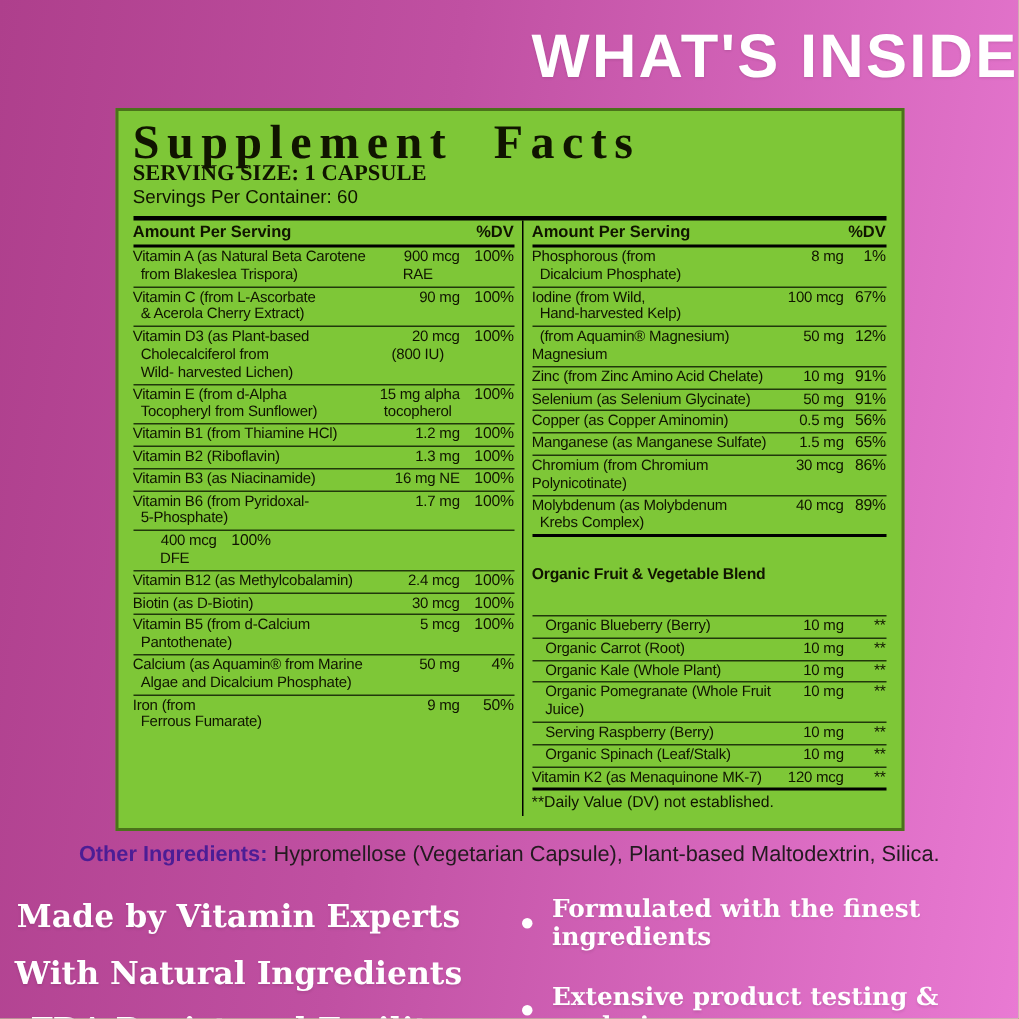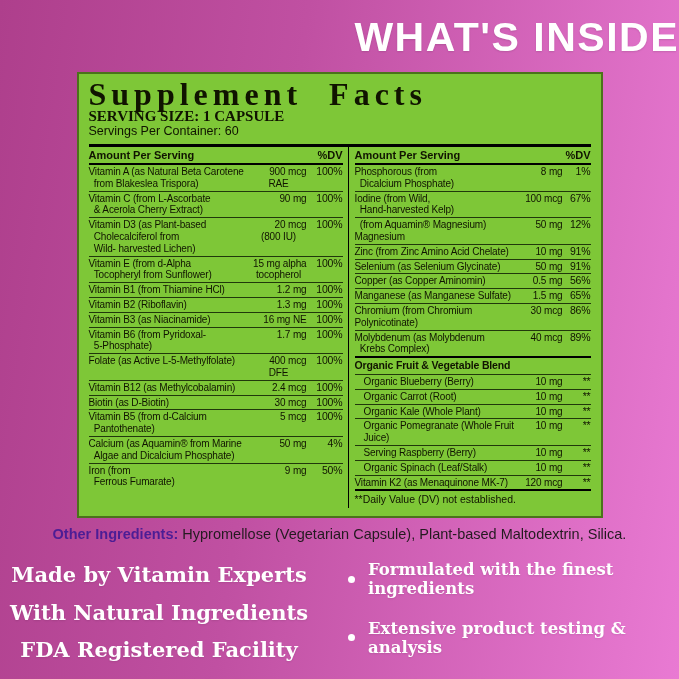--- a/index.html
+++ b/index.html
@@ -28,21 +28,21 @@
   .columns{display:flex;border-top:3px solid #000;}
   .col{display:flex;flex-direction:column;}
   .col-left{flex:0 0 254px;padding-right:5px;}
   .col-right{flex:1;border-left:1.5px solid #000;padding-left:6px;}
   .col-header{
     display:flex;justify-content:space-between;font-weight:bold;font-size:11px;
     padding:2px 0 2px;border-bottom:2px solid #000;
   }
   .row{display:flex;align-items:flex-start;padding:1px 0;font-size:10px;letter-spacing:-0.15px;line-height:11.8px;}
   .row + .row{border-top:1px solid rgba(10,20,0,0.8);}
-  .row.section{border-top:2.5px solid #000;font-weight:bold;font-size:10.5px;padding:2px 0;}
+  .row.section{border-top:2.5px solid #000;font-weight:bold;font-size:10.5px;padding:20px 0;}
   .row.footnote{border-top:2.5px solid #000;font-size:10.5px;padding:3px 0 2px;letter-spacing:0;}
   .name{flex:1;min-width:0;}
   .name div{white-space:pre-wrap;}
   .name.indent{padding-left:9px;}
   .amt{width:56px;text-align:right;flex:none;}
   .col-right .amt{width:48px;}
   .amt div:not(:first-child){text-align:center;}
   .dv{width:36px;text-align:right;flex:none;font-size:10.5px;}
   .col-right .dv{width:28px;}
   .other-ing{
@@ -152,23 +152,20 @@
             <div class="name">
               <div>Vitamin B6 (from Pyridoxal-</div>
               <div>  5-Phosphate)</div>
             </div>
             <div class="amt">
               <div>1.7 mg</div>
             </div>
             <div class="dv">100%</div>
           </div>
           <div class="row">
-            <div class="name">
-              <div>Folate (as Active L-5-Methylfolate)</div>
-            </div>
             <div class="amt">
               <div>400 mcg</div>
               <div>DFE</div>
             </div>
             <div class="dv">100%</div>
           </div>
           <div class="row">
             <div class="name">
               <div>Vitamin B12 (as Methylcobalamin)</div>
             </div>

